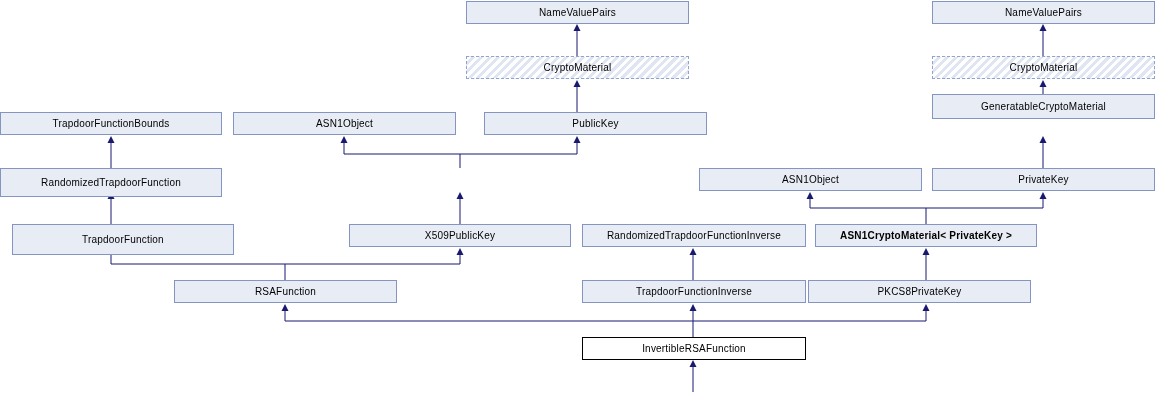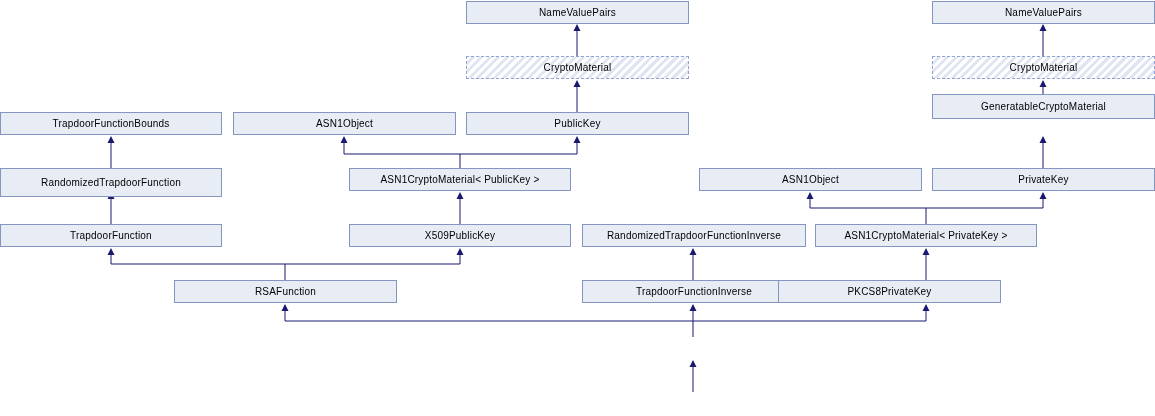--- a/index.html
+++ b/index.html
@@ -96,28 +96,28 @@
       <polyline points="693,321 926,321 926,309" fill="none" stroke="#191970" stroke-width="1"></polyline>
       <polygon points="926,304 922.5,311 929.5,311" fill="#191970"></polygon>
       <polyline points="693,392 693,365" fill="none" stroke="#191970" stroke-width="1"></polyline>
       <polygon points="693,360 689.5,367 696.5,367" fill="#191970"></polygon>
     </svg>
 
 <div class="node normal" style="left: 466px; top: 1px; width: 223px; height: 23px;">NameValuePairs</div>
     <div class="node hatched" style="left: 466px; top: 56px; width: 223px; height: 23px;">CryptoMaterial</div>
     <div class="node normal" style="left: 0px; top: 112px; width: 222px; height: 23px;">TrapdoorFunctionBounds</div>
     <div class="node normal" style="left: 233px; top: 112px; width: 223px; height: 23px;">ASN1Object</div>
-    <div class="node normal" style="left: 466px; top: 112px; width: 223px; height: 23px;">PublicKey</div>
+    <div class="node normal" style="left: 484px; top: 112px; width: 223px; height: 23px;">PublicKey</div>
     <div class="node normal" style="left: 0px; top: 168px; width: 222px; height: 29px;">RandomizedTrapdoorFunction</div>
-    <div class="node normal" style="left: 349px; top: 168px; width: 222px; height: 23px;">ASN1CryptoMaterial&lt; PublicKey &gt;</div>
-    <div class="node normal" style="left: 0px; top: 224px; width: 222px; height: 23px;">TrapdoorFunction</div>
+    <div class="node normal" style="left: 12px; top: 224px; width: 222px; height: 31px;">TrapdoorFunction</div>
     <div class="node normal" style="left: 349px; top: 224px; width: 222px; height: 23px;">X509PublicKey</div>
     <div class="node normal" style="left: 582px; top: 224px; width: 224px; height: 23px;">RandomizedTrapdoorFunctionInverse</div>
     <div class="node normal" style="left: 174px; top: 280px; width: 223px; height: 23px;">RSAFunction</div>
     <div class="node normal" style="left: 582px; top: 280px; width: 224px; height: 23px;">TrapdoorFunctionInverse</div>
+    <div class="node main" style="left: 582px; top: 337px; width: 224px; height: 23px;">InvertibleRSAFunction</div>
     <div class="node normal" style="left: 932px; top: 1px; width: 223px; height: 23px;">NameValuePairs</div>
     <div class="node hatched" style="left: 932px; top: 56px; width: 223px; height: 23px;">CryptoMaterial</div>
     <div class="node normal" style="left: 932px; top: 94px; width: 223px; height: 25px;">GeneratableCryptoMaterial</div>
     <div class="node normal" style="left: 699px; top: 168px; width: 223px; height: 23px;">ASN1Object</div>
     <div class="node normal" style="left: 932px; top: 168px; width: 223px; height: 23px; text-align: right;">PrivateKey</div>
-    <div class="node normal" style="left: 815px; top: 224px; width: 222px; height: 23px;">ASN1CryptoMaterial&lt; PrivateKey &gt;</div>
-    <div class="node normal" style="left: 778px; top: 280px; width: 223px; height: 23px;">PKCS8PrivateKey</div>
+    <div class="node normal" style="left: 815px; top: 224px; width: 222px; height: 23px; font-weight: bold;">ASN1CryptoMaterial&lt; PrivateKey &gt;</div>
+    <div class="node normal" style="left: 808px; top: 280px; width: 223px; height: 23px;">PKCS8PrivateKey</div>
   </div>
 
 </body></html>

